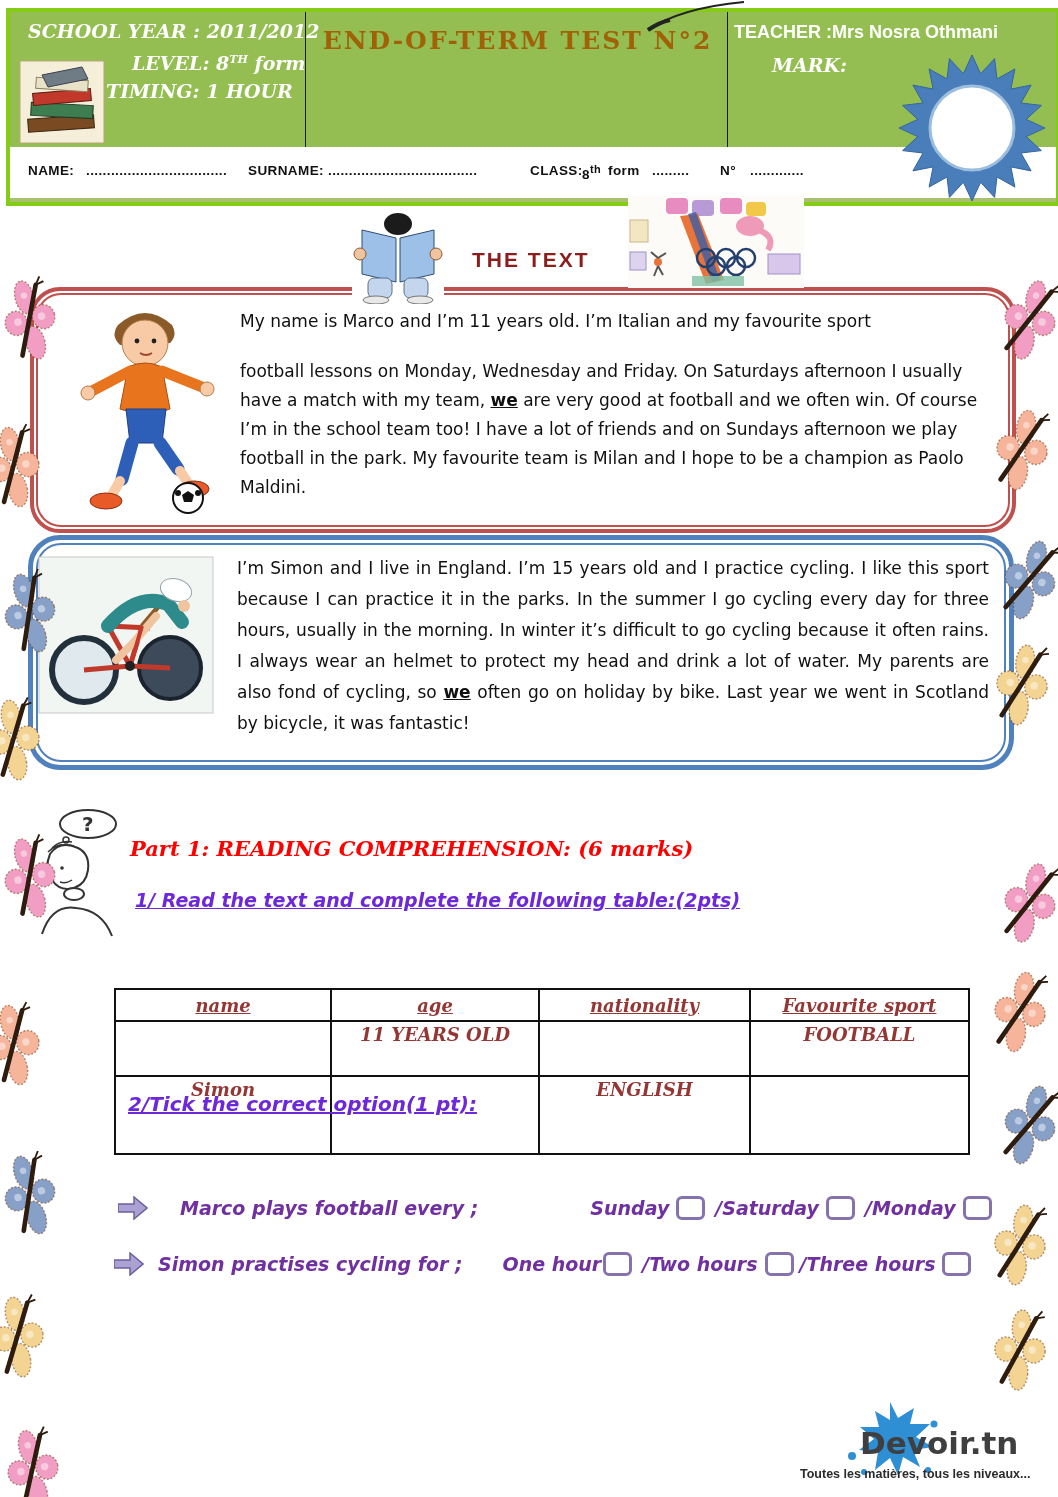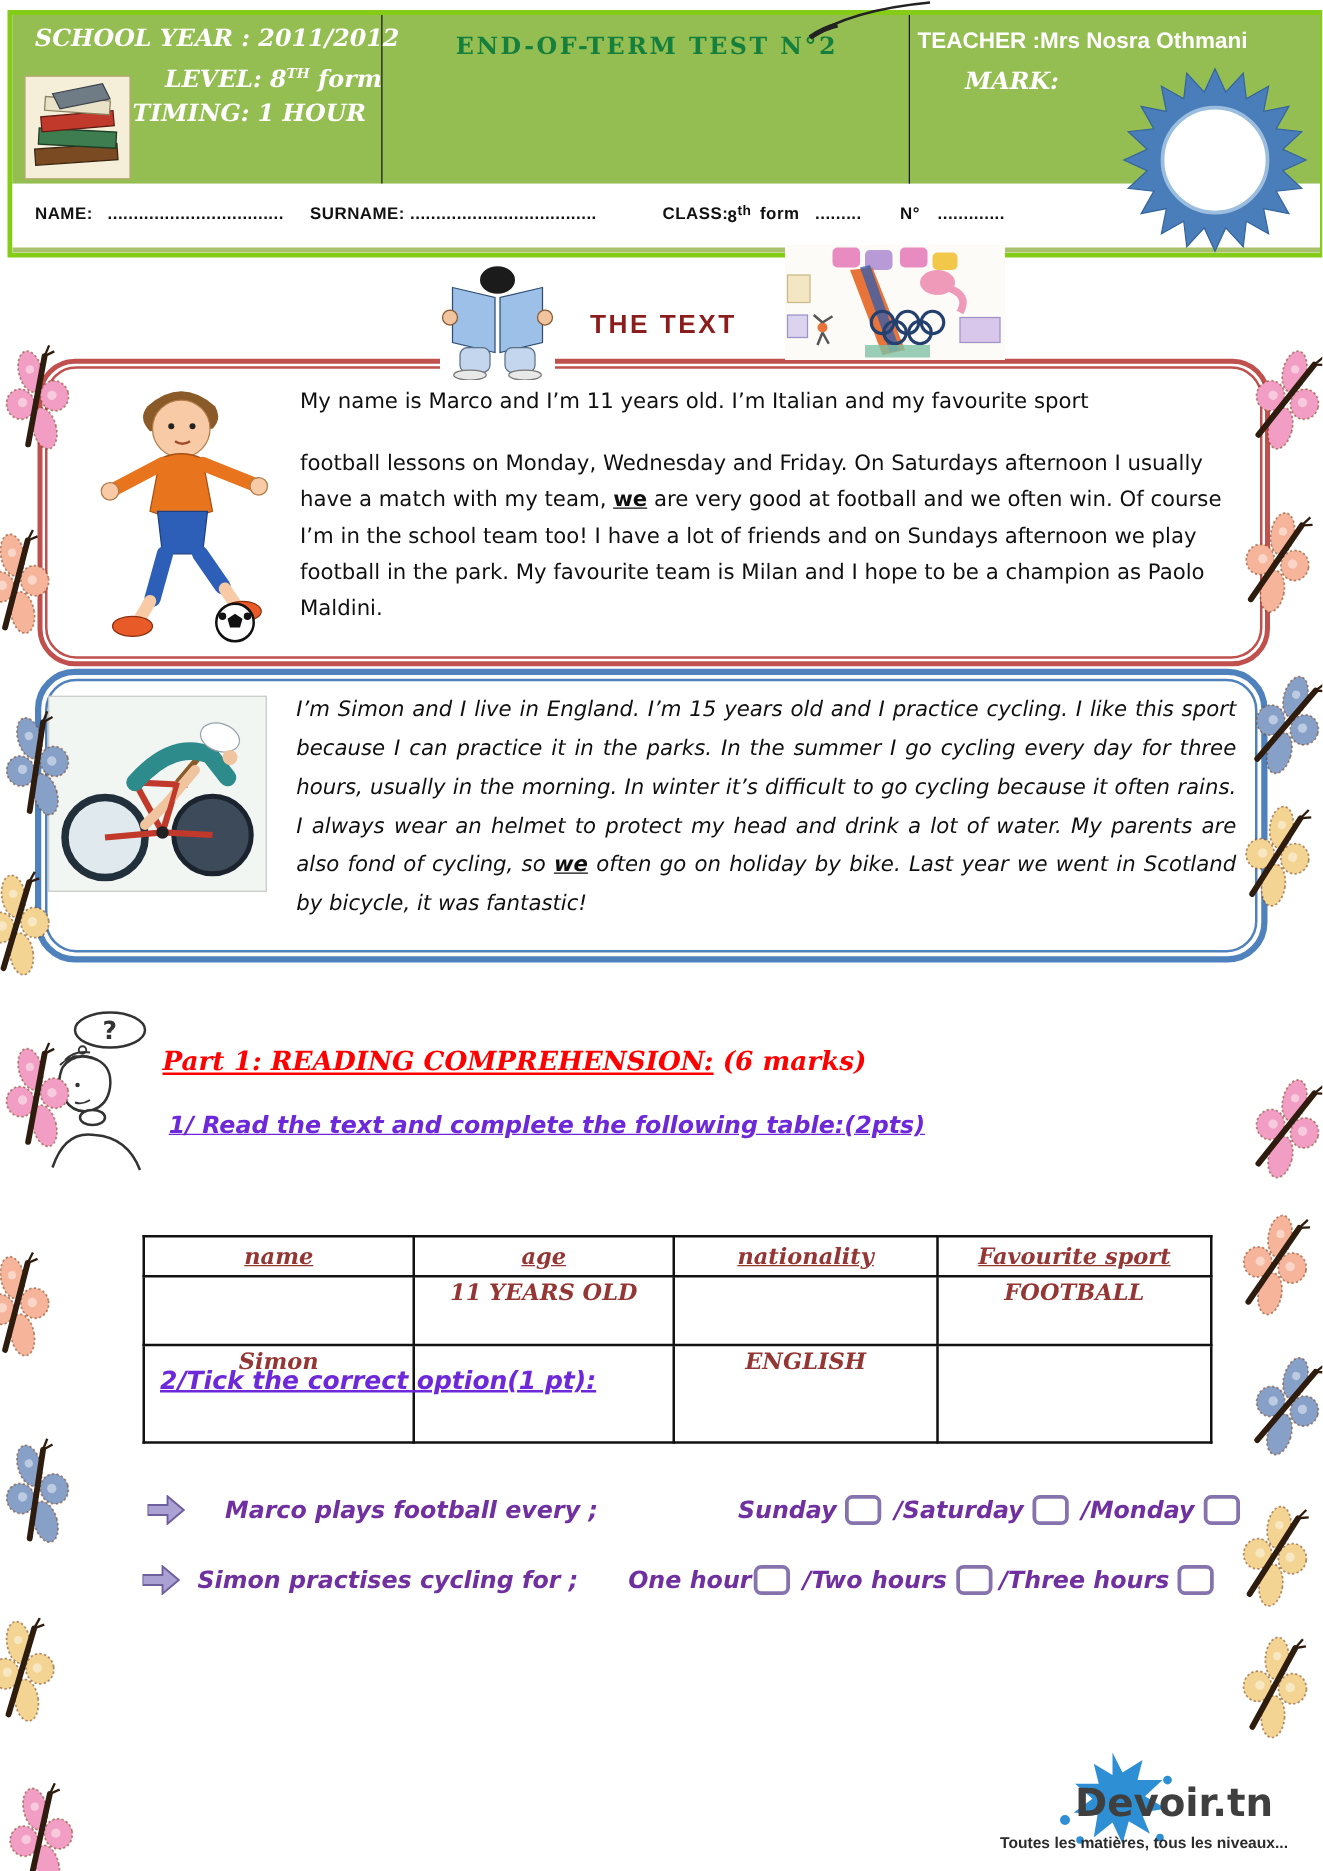--- a/index.html
+++ b/index.html
@@ -5,45 +5,45 @@
   html,body{margin:0;padding:0;background:#fff;}
   #page{position:relative;width:1058px;height:1497px;background:#fff;overflow:hidden;
         font-family:"Liberation Sans", sans-serif;}
 
   
   #header{position:absolute;left:6px;top:8px;width:1046px;height:190px;border:4px solid #84cc16;}
   .green-band{position:absolute;left:0;top:0;right:0;height:135px;background:#94be52;}
   .id-strip{position:absolute;left:0;right:0;bottom:0;height:51px;background:#fff;border-bottom:4px solid #a9c06c;}
   .vline{position:absolute;top:0;width:1px;background:#1a1a1a;}
   .hdr-script{position:absolute;color:#fff;font-family:"DejaVu Serif", serif;font-style:italic;font-weight:bold;}
-  #title{position:absolute;left:300px;top:14px;width:415px;text-align:center;color:#15803d;
-         font-size:19px;font-weight:bold;letter-spacing:2px;font-family:"DejaVu Serif", serif;}
+  #title{position:absolute;left:300px;top:14px;width:415px;text-align:center;color:#a16207;
+         font-size:25px;font-weight:bold;letter-spacing:2px;font-family:"DejaVu Serif", serif;}
   #teacher{position:absolute;left:724px;top:10px;color:#fff;font-size:18px;font-weight:bold;}
   #mark{position:absolute;left:762px;top:42px;color:#fff;font-size:19px;}
   .id-item{position:absolute;top:16px;font-size:13.5px;font-weight:bold;color:#111;letter-spacing:.4px;}
   sup.sq{font-size:11px;font-weight:bold;}
 
   
   #the-text-heading{position:absolute;left:472px;top:248px;color:#8b1d1d;font-size:21px;font-weight:bold;letter-spacing:2px;}
 
   .box-red{position:absolute;left:30px;top:287px;width:978px;height:238px;border:4px solid #c0504d;border-radius:30px;z-index:1;}
   .box-red-inner{position:absolute;inset:2px;border:2px solid #c0504d;border-radius:25px;}
   .box-blue{position:absolute;left:28px;top:535px;width:976px;height:225px;border:5px solid #4f81bd;border-radius:32px;z-index:1;}
   .box-blue-inner{position:absolute;inset:3px;border:2px solid #4f81bd;border-radius:25px;}
 
   .para{position:absolute;color:#101010;font-size:17px;z-index:5;font-family:"DejaVu Sans", sans-serif;}
   #para-marco{left:240px;top:307px;width:742px;line-height:29px;}
   #para-marco .gap{height:21px;}
-  #para-simon{left:237px;top:553px;width:752px;line-height:31px;text-align:justify;font-style:italic;}
+  #para-simon{left:237px;top:553px;width:752px;line-height:31px;text-align:justify;}
   .we{font-weight:bold;text-decoration:underline;}
 
   
   #p1-heading{position:absolute;left:130px;top:836px;color:#ff0000;font-size:21px;font-weight:bold;font-style:italic;
               font-family:"DejaVu Serif", serif;z-index:5;}
-  #p1-heading .u{text-decoration:underline;}
+  #p1-heading .u{}
   .purple-h{position:absolute;color:#6d28d9;font-weight:bold;font-style:italic;font-size:19px;z-index:5;
             font-family:"DejaVu Sans", sans-serif;}
   #q1-heading{left:135px;top:889px;text-decoration:underline;}
   #q2-heading{left:128px;top:1092px;text-decoration:underline;font-size:20px;}
 
   
   #fill-table{position:absolute;left:114px;top:988px;border-collapse:collapse;z-index:5;}
   #fill-table td{border:2px solid #111;text-align:center;vertical-align:top;
       color:#943634;font-family:"DejaVu Serif", serif;font-weight:bold;font-style:italic;font-size:18px;padding:2px 4px;}
   #fill-table tr.hdr td{vertical-align:middle;text-decoration:underline;height:26px;}

